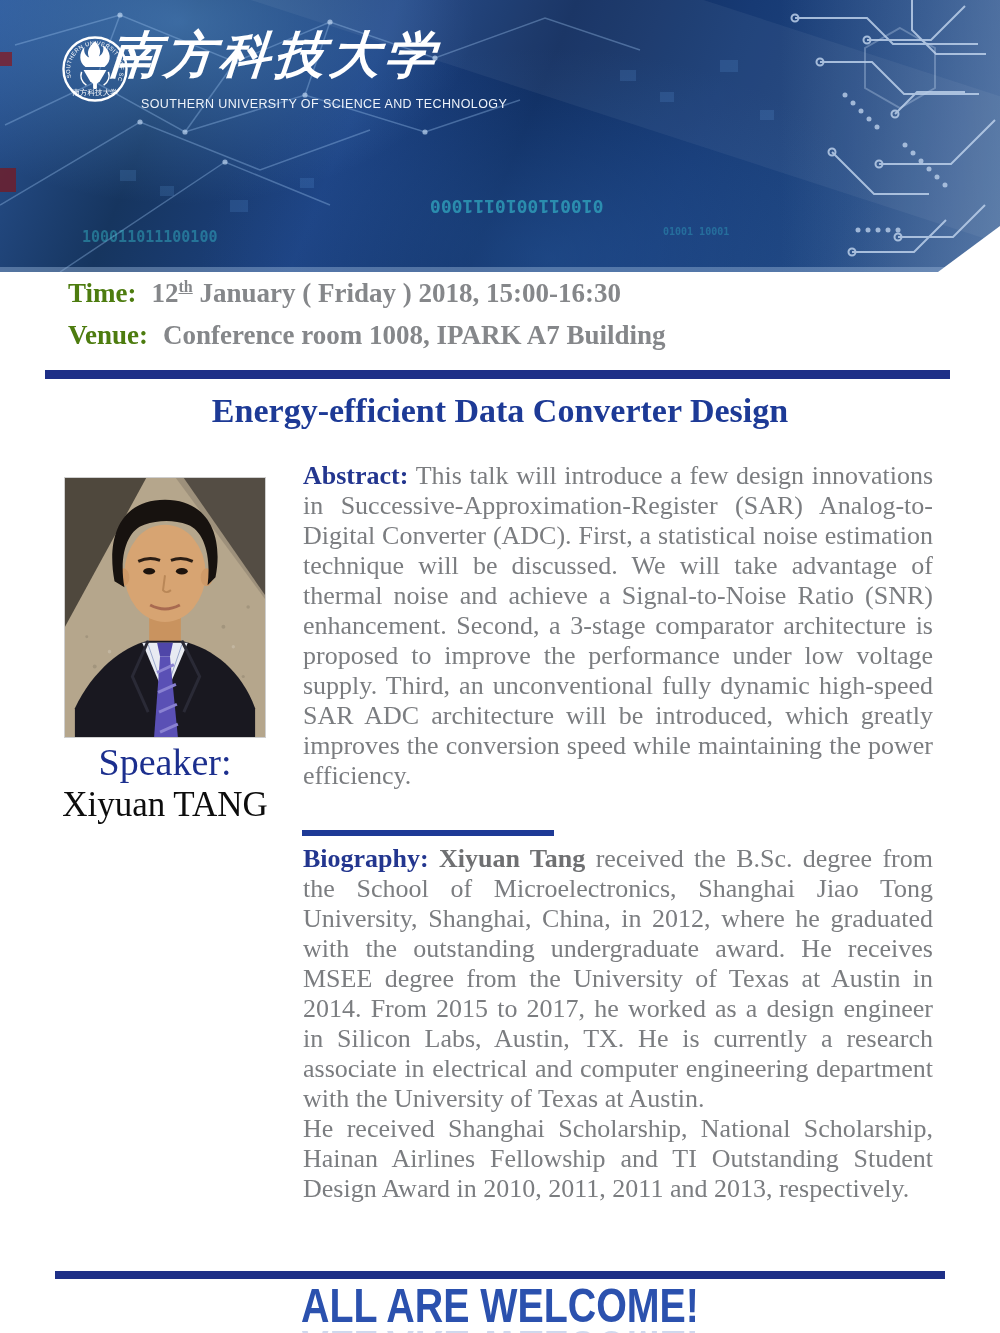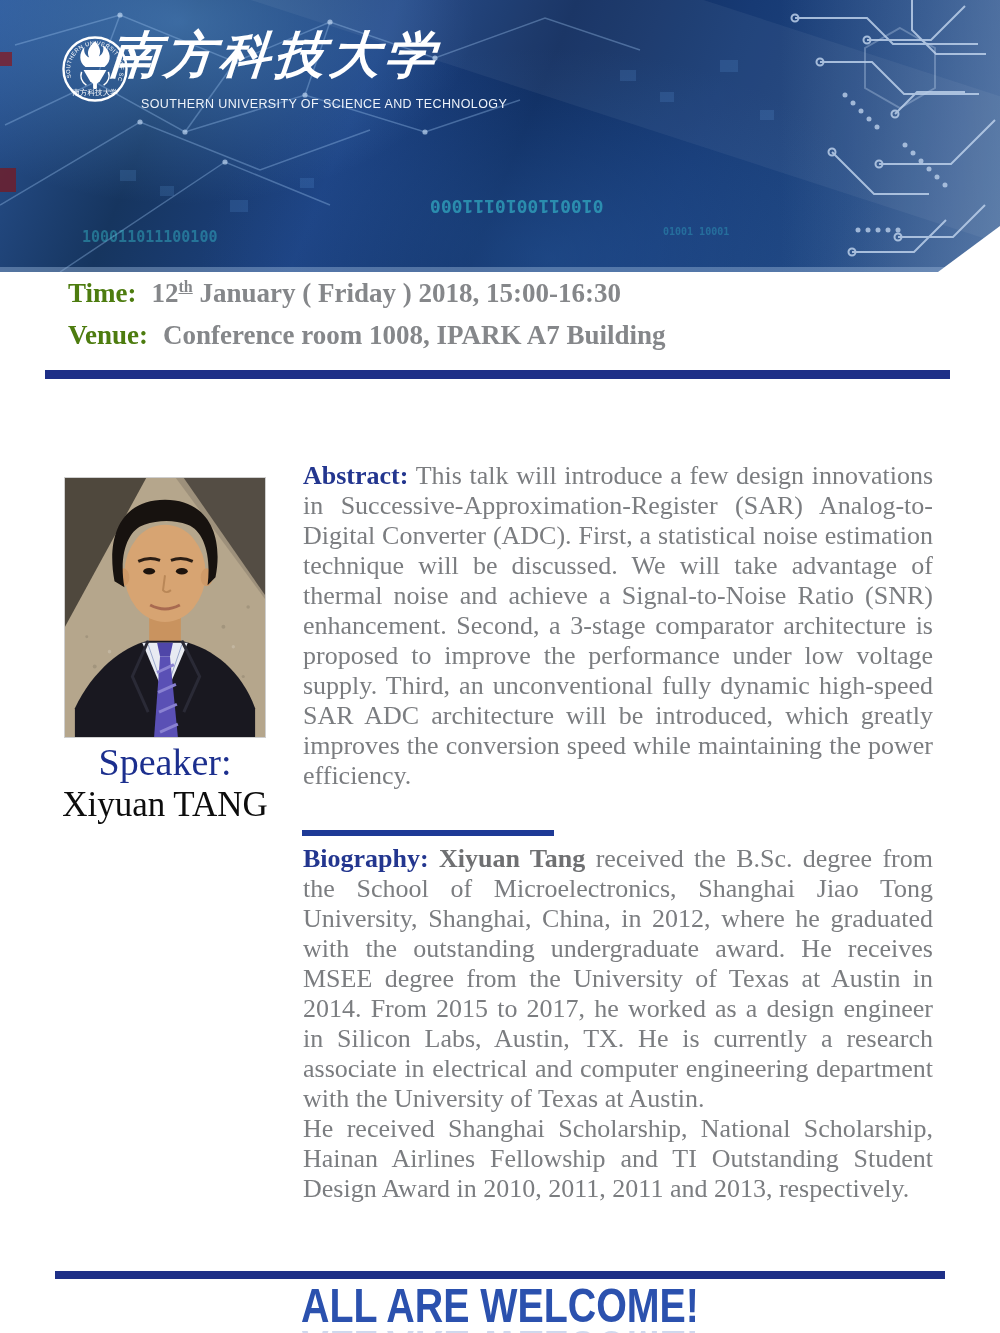--- a/index.html
+++ b/index.html
@@ -197,20 +197,21 @@
 
   <div class="detail-row time">
     <span class="detail-label">Time:</span><span>12</span><span class="day-sup">th</span><span> January ( Friday ) 2018, 15:00-16:30</span>
   </div>
   <div class="detail-row venue">
     <span class="detail-label">Venue:</span><span>Conference room 1008, IPARK A7 Building</span>
   </div>
 
   <div class="rule-1"></div>
 
+  <h2 class="talk-title">Energy-efficient Data Converter Design</h2>
 
   <svg class="photo" viewBox="0 0 202 261" preserveAspectRatio="none">
     <rect x="0" y="0" width="202" height="261" fill="#b5a68c"></rect>
     <g fill="rgba(0,0,0,.10)">
       <circle cx="30" cy="190" r="2"></circle>
         <circle cx="60" cy="220" r="1.6"></circle>
         <circle cx="160" cy="150" r="2"></circle>
       <circle cx="180" cy="200" r="1.6"></circle>
         <circle cx="22" cy="160" r="1.5"></circle>
         <circle cx="185" cy="130" r="1.8"></circle>

